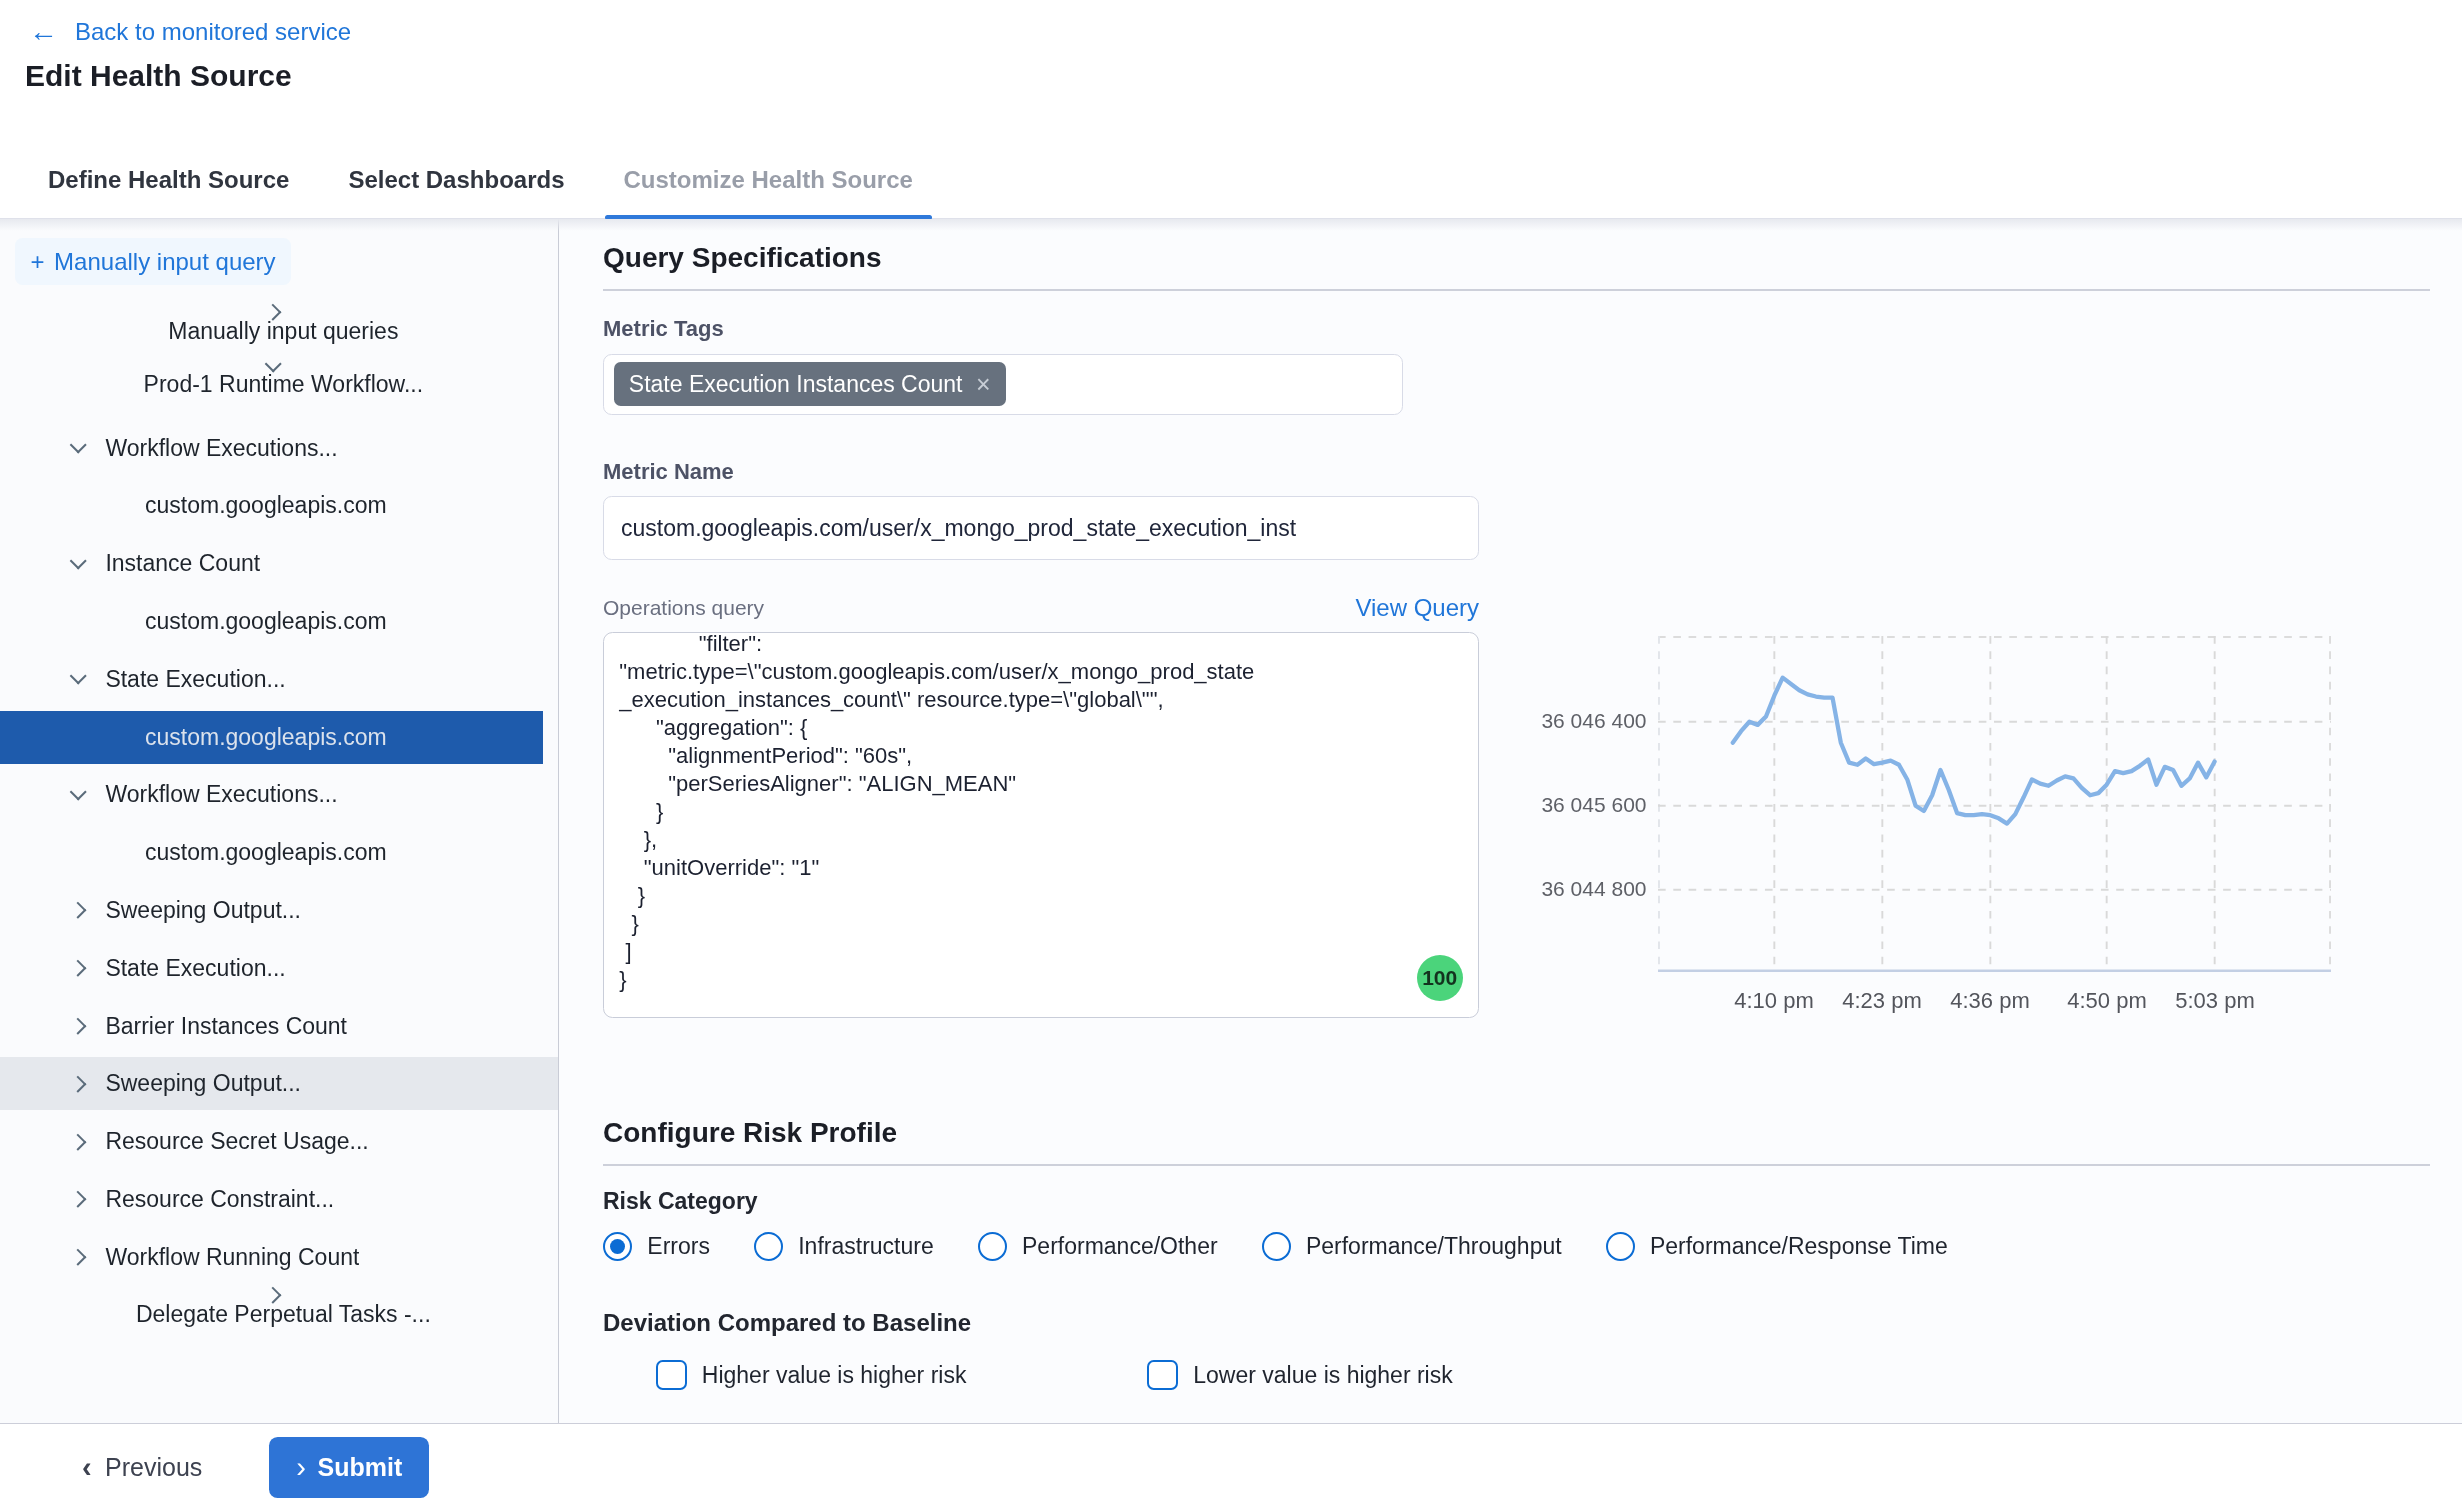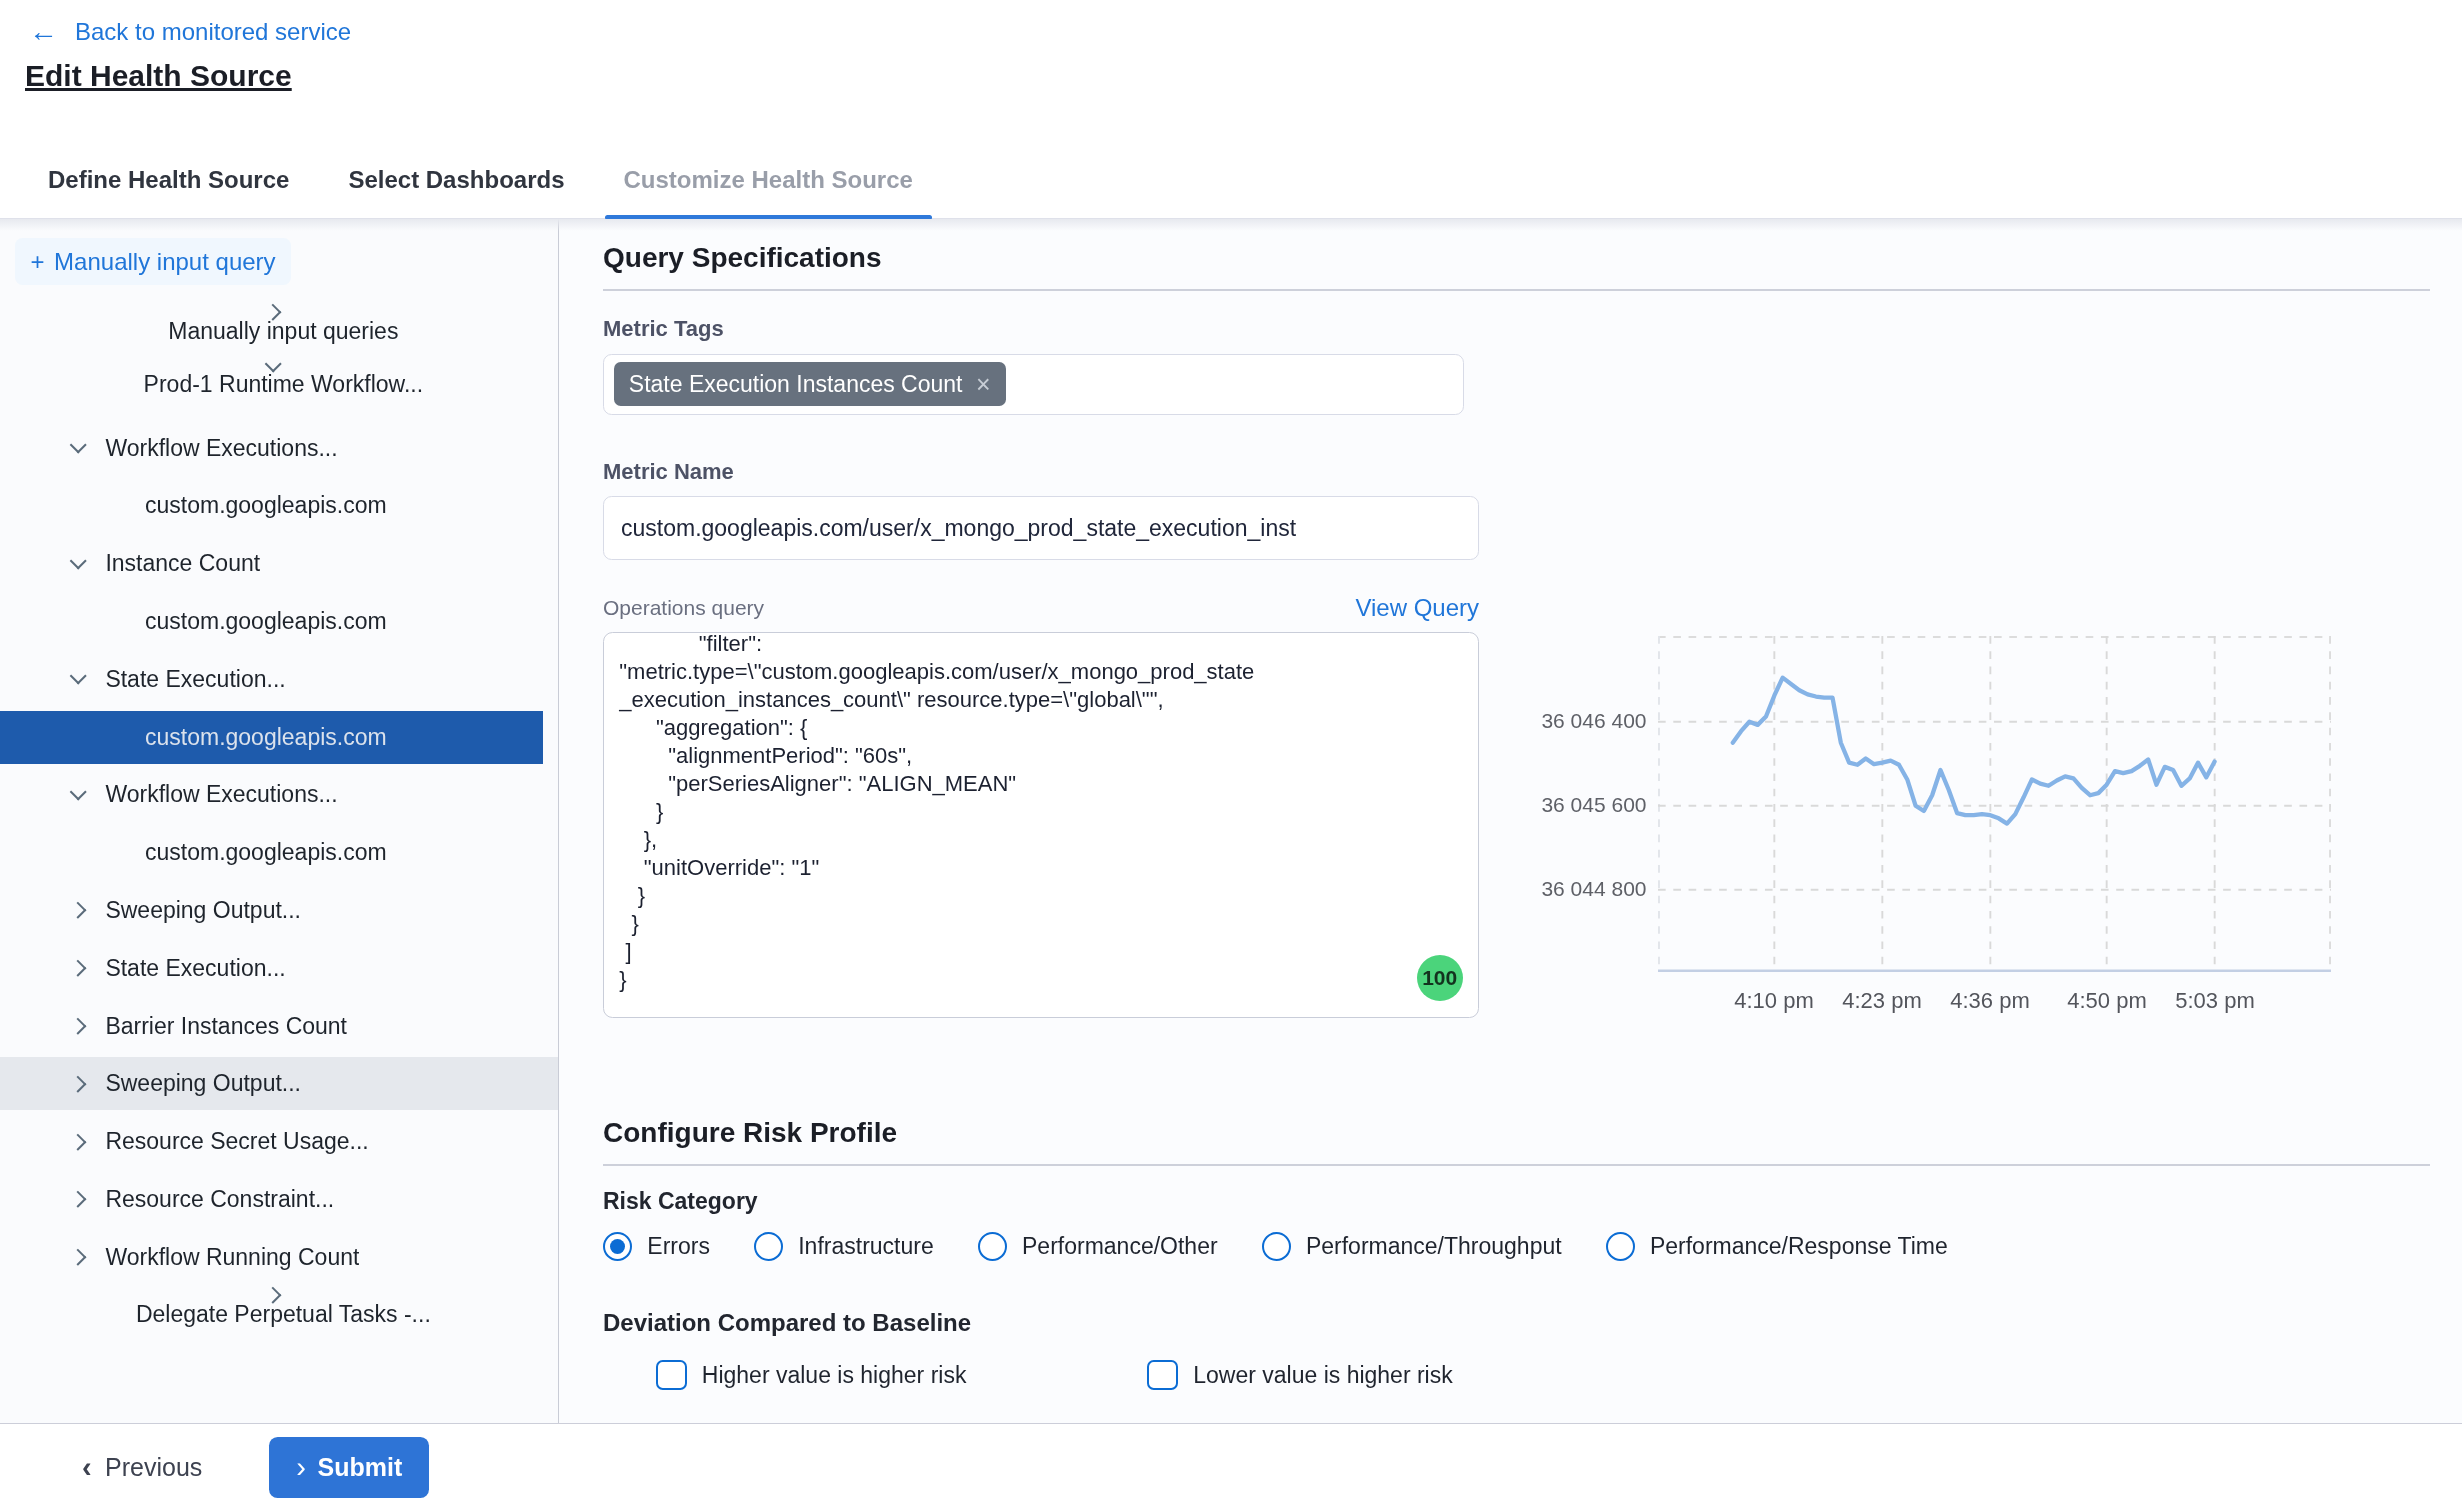--- a/index.html
+++ b/index.html
@@ -4,21 +4,21 @@
 <style>
   * { margin:0; padding:0; box-sizing:border-box; }
   html,body { width:2462px; height:1512px; overflow:hidden;
     font-family:"Liberation Sans","DejaVu Sans",sans-serif; background:#ffffff; color:#1c2028; }
 
   
   .header { height:141px; background:#ffffff; position:relative; }
   .back-link { position:absolute; left:29px; top:17px; display:flex; align-items:center; gap:17px;
     color:#2076d9; font-size:24px; cursor:pointer; }
   .back-arrow { font-size:29px; line-height:29px; }
-  .page-title { position:absolute; left:25px; top:59px; font-size:30px; font-weight:700; color:#1b1e26;text-decoration:underline; }
+  .page-title { position:absolute; left:25px; top:59px; font-size:30px; font-weight:700; color:#1b1e26; }
 
   
   .tabbar { height:78px; border-bottom:1.9px solid #dfe1ea; display:flex; align-items:stretch;
     padding-left:29px; background:#ffffff; position:relative; }
   .tab { display:flex; align-items:center; padding:0 19px; margin-right:21px; font-size:24px;
     font-weight:600; color:#30353f; position:relative; cursor:pointer; }
   .tab.active { color:#999ea9; }
   .tab.active::after { content:""; position:absolute; left:0; right:0; bottom:-1.9px; height:4.8px;
     background:#2f79da; border-radius:2.9px; }
 
@@ -46,21 +46,21 @@
   .chev.down  { transform:rotate(45deg); margin-top:-5.7px; }
   .tlabel { white-space:nowrap; overflow:hidden; }
   .trow.lvl2 .tlabel { max-width:241px; }
 
   
   .main { flex:1; background:#fbfcfe; padding:23px 32px 0 44px; overflow:hidden; }
   .section-heading { font-size:28px; font-weight:700; color:#1b1e26; }
   .hr { height:1.9px; background:#cdd0da; margin-top:15.3px; }
   .field-label { font-size:22px; font-weight:600; color:#4d5266; }
   .lbl-tags { margin-top:25px; }
-  .tags-box { margin-top:11.5px; width:861px; height:61px; background:#ffffff; border:1.9px solid #d8dbe7;
+  .tags-box { margin-top:11.5px; width:800px; height:61px; background:#ffffff; border:1.9px solid #d8dbe7;
     border-radius:8.6px; display:flex; align-items:center; padding:0 9.5px; }
   .chip { background:#67717e; color:#ffffff; border-radius:6.7px; height:44px; display:inline-flex;
     align-items:center; padding:0 15.3px; font-size:23px; gap:13.4px; }
   .chip-x { color:#c7cdd5; font-size:25px; cursor:pointer; }
   .lbl-name { margin-top:44px; }
   .text-input { margin-top:11.5px; width:876px; height:64px; background:#ffffff; border:1.9px solid #d8dbe7;
     border-radius:8.6px; font-size:23px; color:#20263a; padding:0 17px; white-space:nowrap; overflow:hidden;
     font-family:"Liberation Sans","DejaVu Sans",sans-serif; }
   .ops-row { margin-top:34px; width:876px; display:flex; justify-content:space-between; align-items:center; }
   .ops-label { font-size:21px; color:#6a6f80; }

